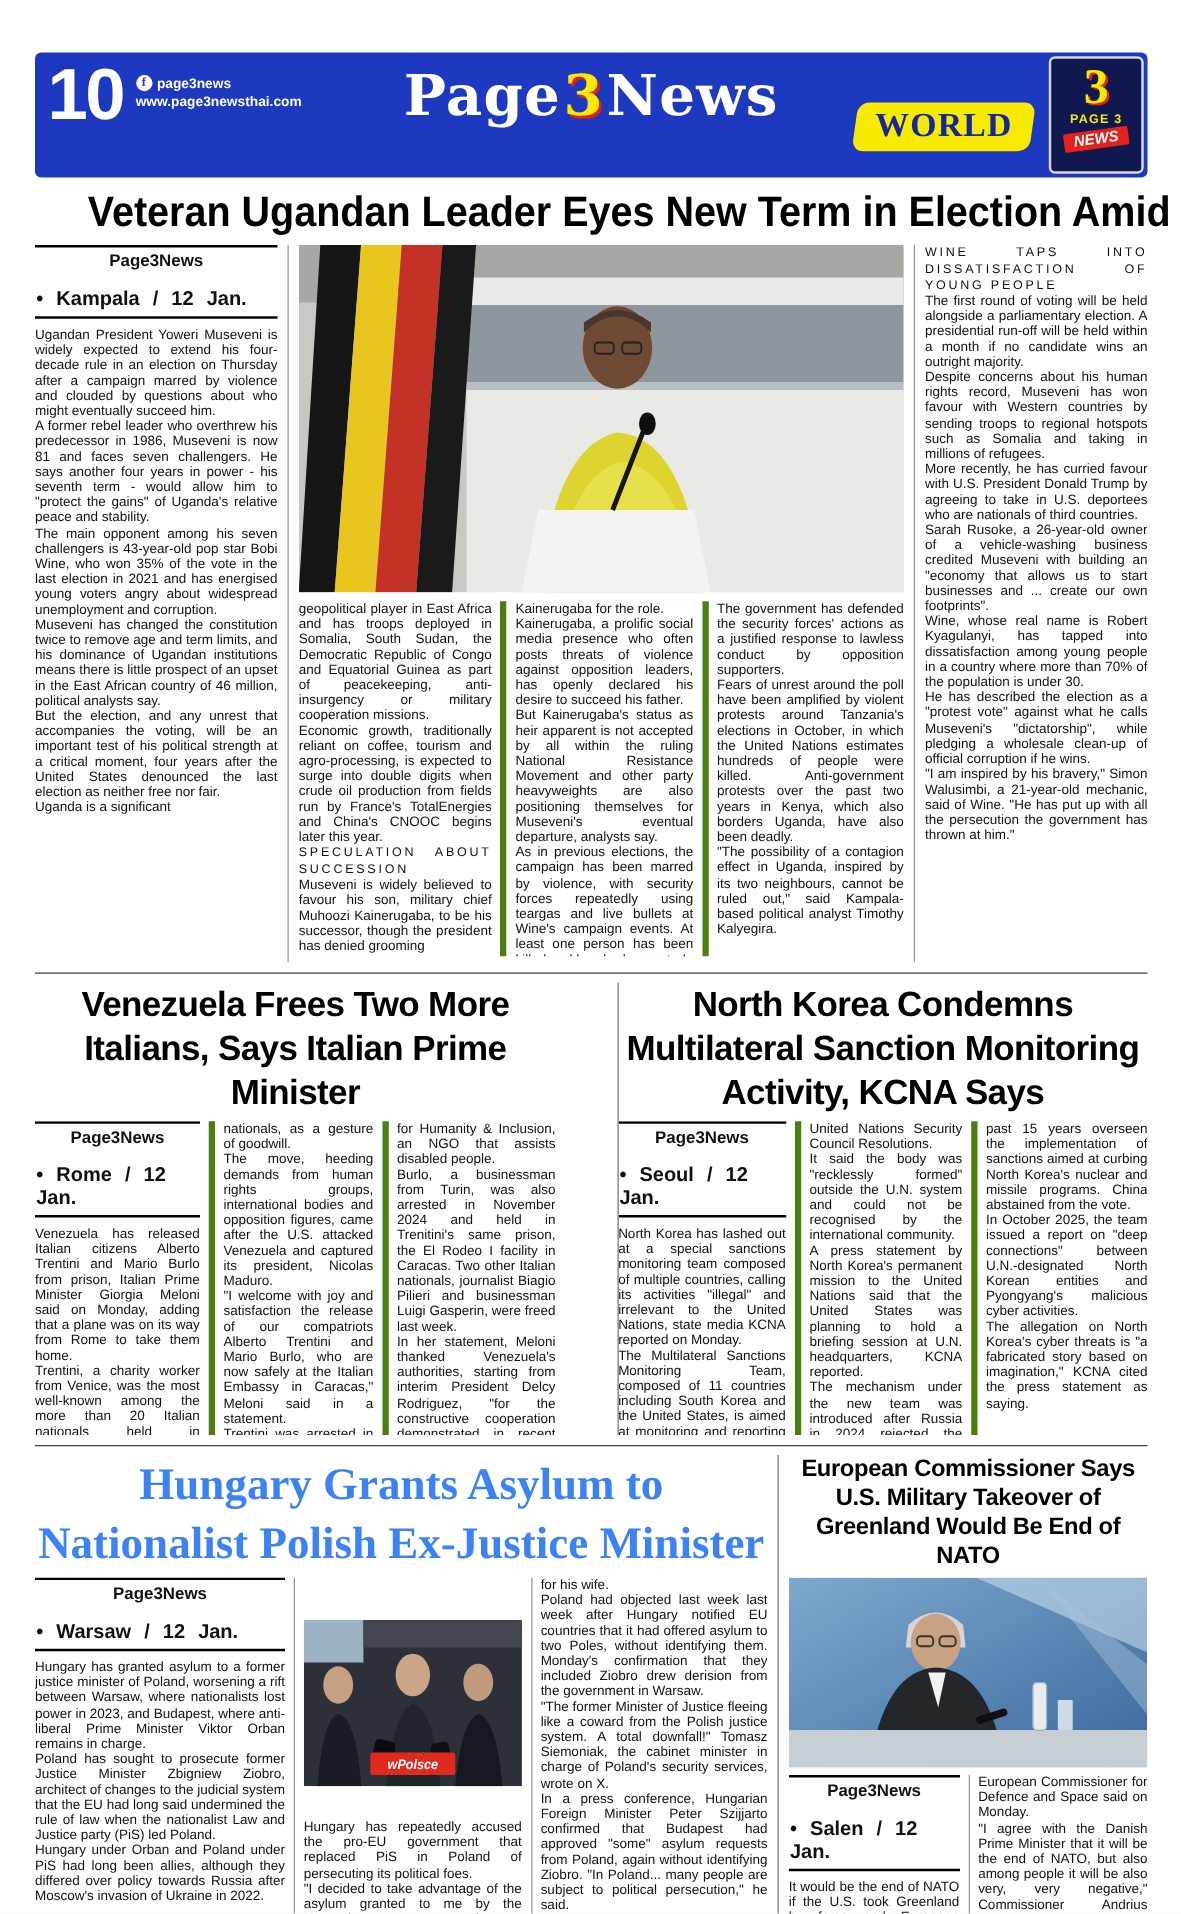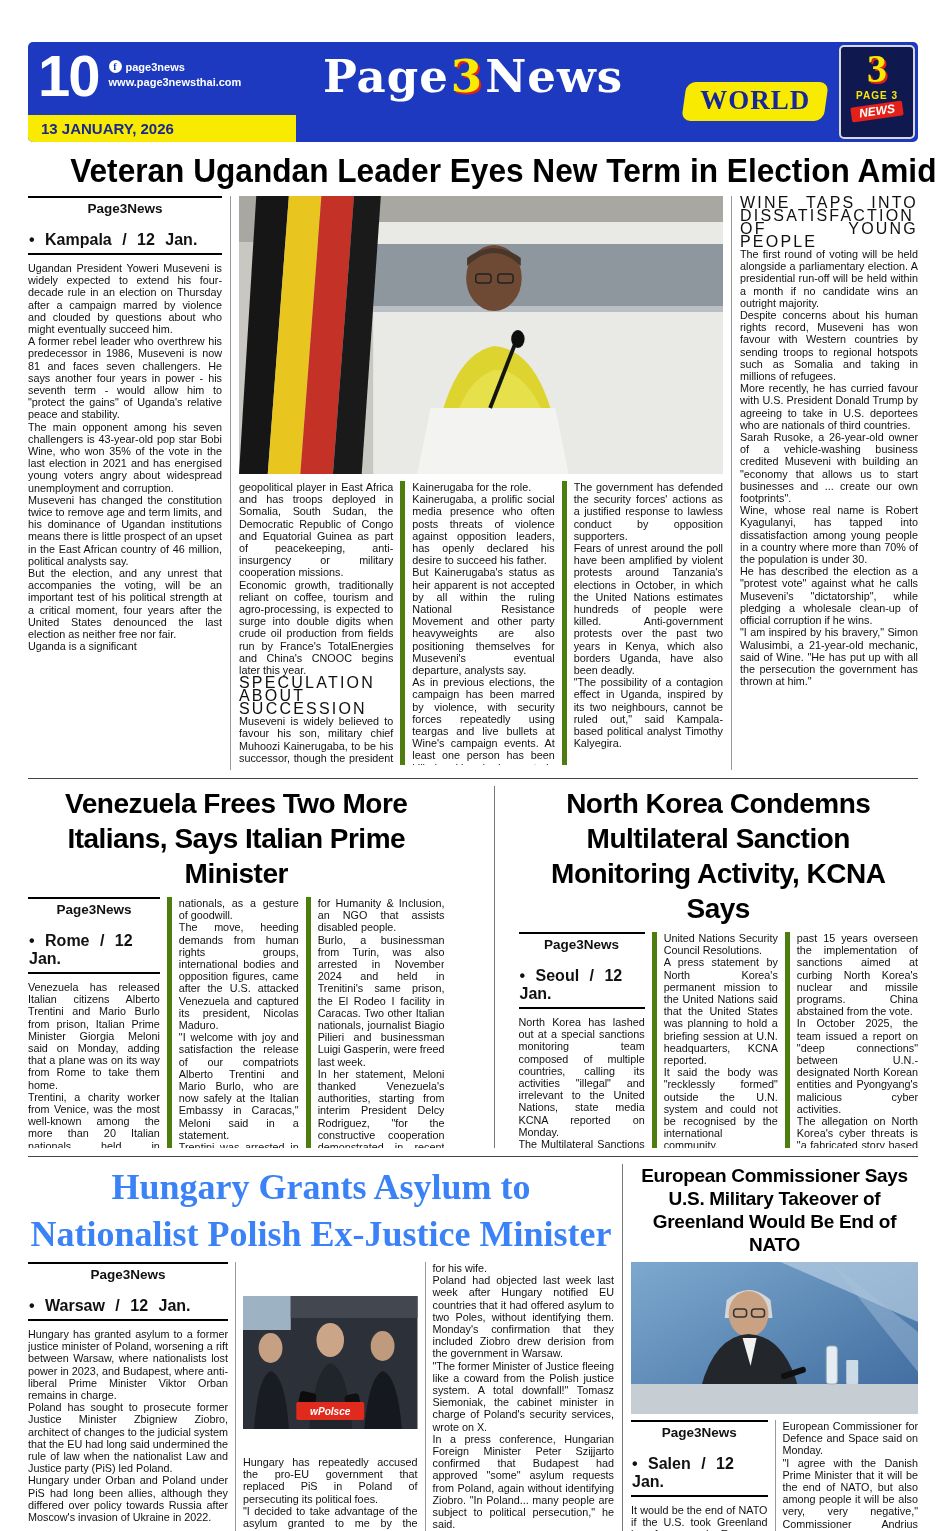--- a/index.html
+++ b/index.html
@@ -46,42 +46,42 @@
   .headline-serif { text-align:center; font-family:"Liberation Serif",serif; font-weight:bold;
                     font-size:36px; line-height:47px; color:#3b82f6; margin-bottom:4px; }
   .headline-sm { text-align:center; font-weight:bold; font-size:19px; line-height:23px;
                  letter-spacing:-0.3px; color:#000; margin-bottom:6px; }
 
   
   .dateline { border-top:2px solid #000; border-bottom:2px solid #000; padding:3px 1px 4px; margin-bottom:7px; }
   .dl-brand { text-align:center; font-weight:bold; font-size:13.5px; }
   .dl-place { font-weight:bold; font-size:16px; margin-top:15px; word-spacing:6px; }
   .copy p { font-size:10.8px; line-height:12.2px; text-align:justify; color:#101010; }
-  .subhead { font-size:16px; line-height:13px; letter-spacing:2.2px; text-align:justify; color:#101010; }
+  .subhead { font-size:10px; line-height:13px; letter-spacing:2.2px; text-align:justify; color:#101010; }
 
   
   .uganda { display:grid; grid-template-columns:202px 1fr 186px; height:574px; overflow:hidden; }
   .uganda .ucol1 { padding-right:8px; }
   .uganda .umid { border-left:1px solid #999; border-right:1px solid #999; padding:0 8px; }
   .uganda .ucol5 { padding-left:8px; }
   .photo-box { width:100%; overflow:hidden; }
   .umid .photo-box { height:278px; margin-bottom:7px; }
   .cols3 { display:grid; grid-template-columns:1fr 1fr 1fr; }
   .cols3 > .col { padding:0 7px; overflow:hidden; }
   .cols3 > .col:first-child { padding-left:0; }
   .cols3 > .col:last-child { padding-right:0; }
   .cols3 > .col + .col { border-left:5px solid #4d7c0f; }
   .umid .cols3 { height:284px; }
 
   .hrule { border-top:1px solid #444; margin:8px 0 7px; }
 
   
   .mid-row { display:grid; grid-template-columns:1fr 1fr; height:362px; overflow:hidden;gap:41px; }
   .mid-article { overflow:hidden; }
-  .mid-article.right { border-left:1px solid #777; padding-left:24px; }
+  .mid-article.right { border-left:1px solid #777; padding-left:0; }
   .mid-article.left { padding-right:8px; }
   .mid-article .cols3 { height:272px; }
 
   
   .bottom-row { display:grid; grid-template-columns:594px 1fr; height:418px; overflow:hidden; }
   .hungary { padding-right:8px; overflow:hidden; }
   .hungary-cols { display:grid; grid-template-columns:207px 1fr 1fr; height:312px; overflow:hidden; }
   .hungary-cols > .col { padding:0 7px; overflow:hidden; }
   .hungary-cols > .col:first-child { padding-left:0; }
   .hungary-cols > .col:last-child { padding-right:0; }
@@ -105,21 +105,20 @@
       <div class="page-num">10</div>
       <div class="mh-contact">
         <div class="mh-row">
           <span class="fb-icon">f</span>
           <span>page3news</span>
         </div>
         <div class="mh-site">www.page3newsthai.com</div>
       </div>
     </div>
     <div class="mh-brand"><span class="b1">Page</span><span class="b2">3</span><span class="b3">News</span></div>
-    <div class="mh-date">13 JANUARY, 2026</div>
     <div class="mh-world"><span>WORLD</span></div>
     <div class="mh-logo">
       <div class="logo-3">3</div>
       <div class="logo-page">PAGE 3</div>
       <div class="logo-news">NEWS</div>
     </div>
   </header>
 
   <h1 class="lead-headline"><span>Veteran Ugandan Leader Eyes New Term in Election Amid Succession Talk</span></h1>
 
@@ -248,22 +247,22 @@
             <div class="dl-place">• Seoul / 12 Jan.</div>
           </div>
           <div class="copy">
               <p>North Korea has lashed out at a special sanctions monitoring team composed of multiple countries, calling its activities "illegal" and irrelevant to the United Nations, state media KCNA reported on Monday.</p>
               <p>The Multilateral Sanctions Monitoring Team, composed of 11 countries including South Korea and the United States, is aimed at monitoring and reporting Pyongyang's violations and evasions of sanctions imposed by</p>
             </div>
         </div>
         <div class="col">
           <div class="copy">
               <p>United Nations Security Council Resolutions.</p>
+              <p>It said the body was "recklessly formed" outside the U.N. system and could not be recognised by the international community.</p>
               <p>A press statement by North Korea's permanent mission to the United Nations said that the United States was planning to hold a briefing session at U.N. headquarters, KCNA reported.</p>
-              <p>It said the body was "recklessly formed" outside the U.N. system and could not be recognised by the international community.</p>
               <p>The mechanism under the new team was introduced after Russia in 2024 rejected the annual renewal of a U.N. panel of experts that had over the</p>
             </div>
         </div>
         <div class="col">
           <div class="copy">
               <p>past 15 years overseen the implementation of sanctions aimed at curbing North Korea's nuclear and missile programs. China abstained from the vote.</p>
               <p>In October 2025, the team issued a report on "deep connections" between U.N.-designated North Korean entities and Pyongyang's malicious cyber activities.</p>
               <p>The allegation on North Korea's cyber threats is "a fabricated story based on imagination," KCNA cited the press statement as saying.</p>
             </div>
         </div>

